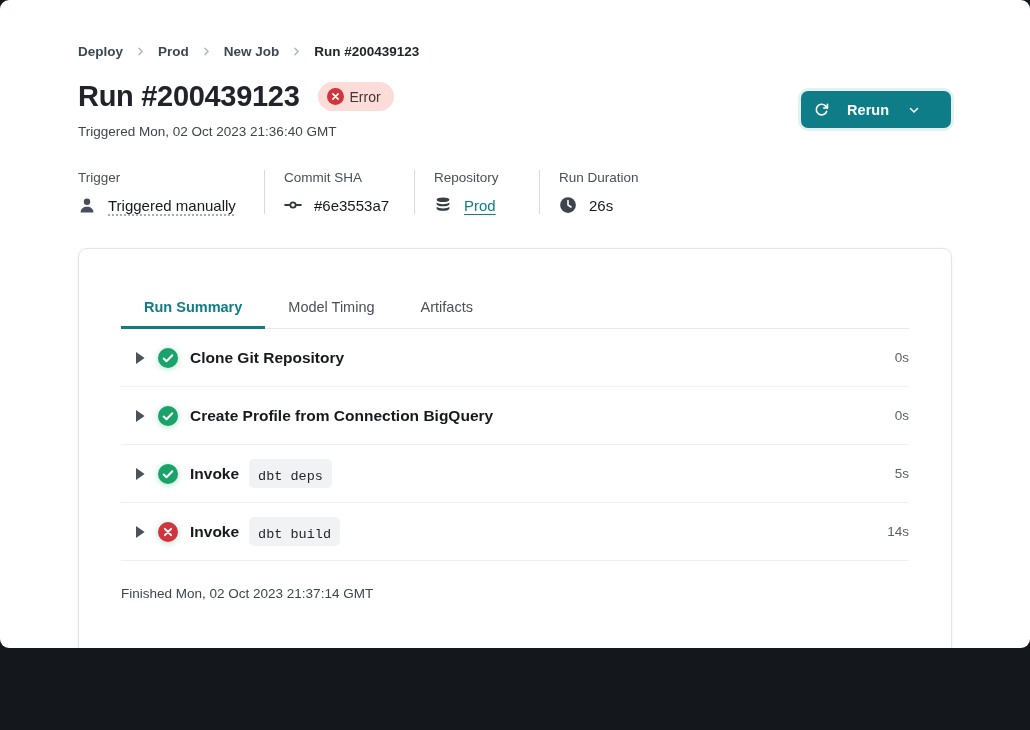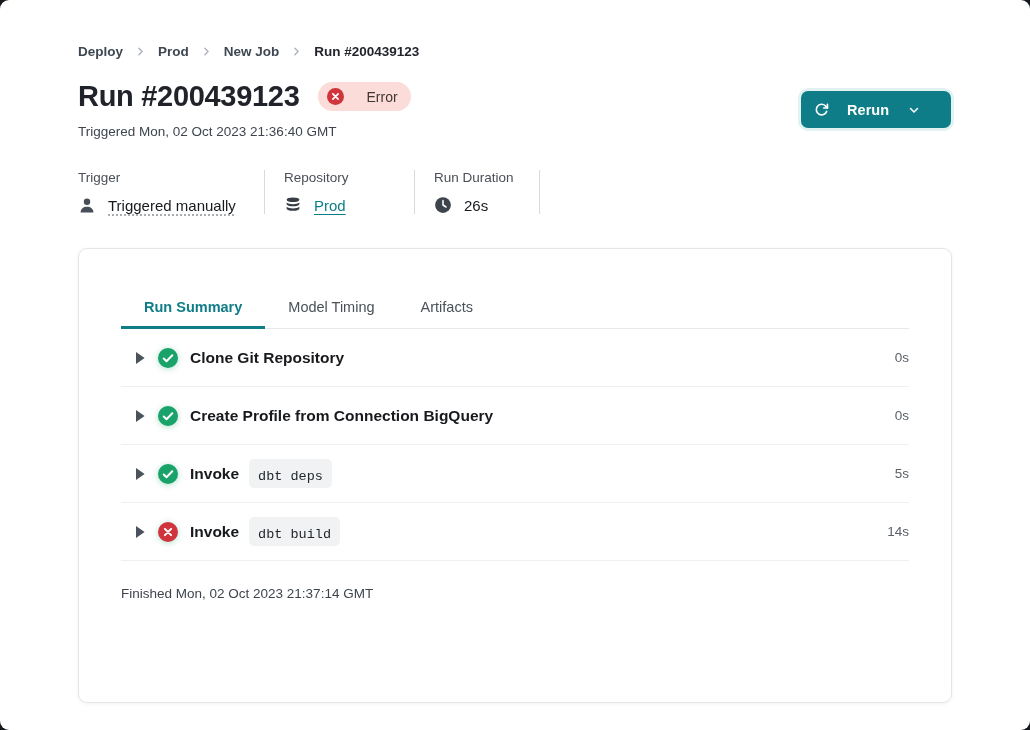--- a/index.html
+++ b/index.html
@@ -1,32 +1,32 @@
 <!DOCTYPE html>
 <html><head>
 <meta charset="utf-8">
 <style>
   html,body { margin:0; padding:0; background:#14181c; }
   .screen {
-    position:relative; width:1030px; height:730px; background:#ffffff;
+    position:relative; width:1030px; height:648px; background:#ffffff;
     border-radius:9px; overflow:hidden;
     font-family:"Liberation Sans", sans-serif; color:#16191d;
   }
 
   
   .breadcrumb { position:absolute; left:78px; top:44px; display:flex; align-items:center; gap:11px;
     font-size:13.5px; font-weight:600; color:#3e4751; }
   .crumb { cursor:pointer; }
   .crumb.current { font-weight:700; color:#22262c; cursor:default; }
   .bc-sep { display:flex; align-items:center; }
 
   
   .title-row { position:absolute; left:78px; top:80px; display:flex; align-items:center; gap:18px; }
   .page-title { margin:0; font-size:29px; font-weight:700; color:#20242a; letter-spacing:-0.3px; }
-  .badge { display:flex; align-items:center; gap:23px; background:#fbdcd8; border-radius:999px;
+  .badge { display:flex; align-items:center; gap:6px; background:#fbdcd8; border-radius:999px;
     padding:6px 13px 6px 9px; font-size:14px; color:#403634; }
   .triggered { position:absolute; left:78px; top:124px; font-size:13.5px; color:#3e454e; }
 
   
   .rerun { position:absolute; top:91px; right:79px; height:37px; display:flex; align-items:center; gap:18px;
     padding:0 30px 0 13px; background:#0e7d87; border:none; border-radius:7px; color:#fff;
     font-family:"Liberation Sans", sans-serif; font-size:14.5px; font-weight:700; cursor:pointer;
     box-shadow:0 0 0 3px #e2f1f2; }
 
   
@@ -130,20 +130,33 @@
         <span style="display:flex;">
           <svg width="18" height="18" viewBox="0 0 24 24" fill="#474f58">
               <circle cx="12" cy="7.6" r="4.3"></circle>
               <path d="M3.5 21.5c0-4.6 3.8-7.3 8.5-7.3s8.5 2.7 8.5 7.3v.5h-17z"></path>
             </svg>
         </span>
         <span class="tooltip-text">Triggered manually</span>
       </div>
     </div>
     <div class="meta-col">
+      <div class="meta-label">Commit SHA</div>
+      <div class="meta-value">
+        <span style="display:flex;">
+          <svg width="18" height="18" viewBox="0 0 24 24" fill="none" stroke="#32383e" stroke-width="2.4" stroke-linecap="round">
+              <circle cx="12" cy="12" r="3.6"></circle>
+              <line x1="1.5" y1="12" x2="7.2" y2="12"></line>
+              <line x1="16.8" y1="12" x2="22.5" y2="12"></line>
+            </svg>
+        </span>
+        <span>#6e3553a7</span>
+      </div>
+    </div>
+    <div class="meta-col">
       <div class="meta-label">Repository</div>
       <div class="meta-value">
         <span style="display:flex;">
           <svg width="18" height="18" viewBox="0 0 24 24" fill="#373e45">
               <ellipse cx="12" cy="5" rx="8.5" ry="3.1"></ellipse>
               <path d="M3.5 8.6c1.7 1.5 4.9 2.3 8.5 2.3s6.8-.8 8.5-2.3v2c0 1.7-3.8 3.1-8.5 3.1s-8.5-1.4-8.5-3.1z"></path>
               <path d="M3.5 14.4c1.7 1.5 4.9 2.3 8.5 2.3s6.8-.8 8.5-2.3v2.2c0 1.7-3.8 3.1-8.5 3.1s-8.5-1.4-8.5-3.1z"></path>
             </svg>
         </span>
         <span class="env-link">Prod</span>

